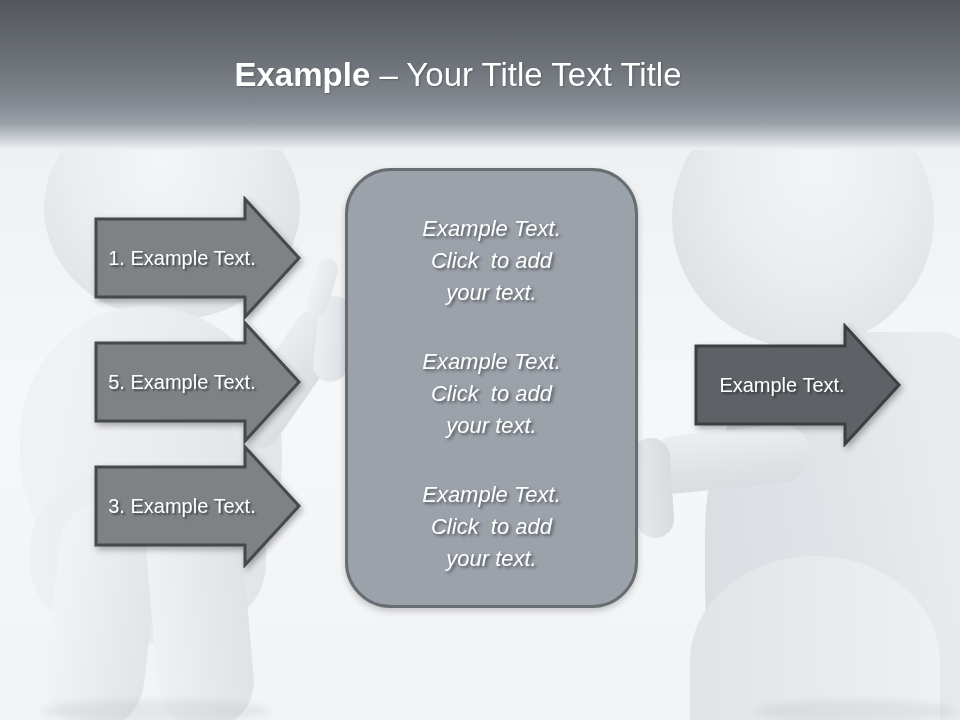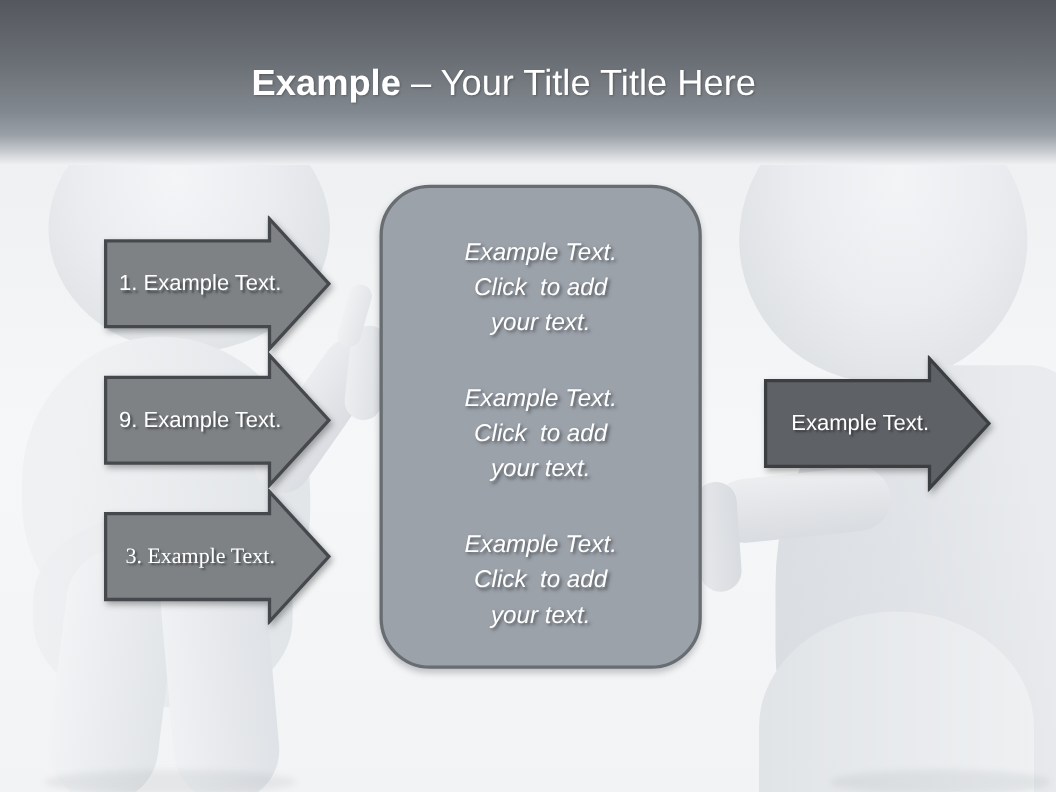--- a/index.html
+++ b/index.html
@@ -70,21 +70,21 @@
   .arrow-shape-left{fill:#7e8285;stroke:#45484c;stroke-width:3;}
   .arrow-shape-right{fill:#5e6165;stroke:#3c3f42;stroke-width:3;}
   .arrow-label{
     position:absolute;left:0;top:23px;width:176px;height:78px;
     display:flex;align-items:center;justify-content:center;
     font-size:20px;color:#ffffff;text-shadow:2px 2px 2px rgba(30,33,36,0.6);
     white-space:nowrap;
   }
   .arrow1{left:94px;top:196px;}
   .arrow2{left:94px;top:320px;}
-  .arrow3{left:94px;top:444px;font-family:Liberation Serif, serif;}
+  .arrow3{left:94px;top:444px;}
   .arrow-right{left:694px;top:323px;}
 </style>
 </head>
 <body>
 
 <div class="slide">
 
   <div>
     <div class="fig lf-head"></div>
     <div class="fig lf-torso"></div>
@@ -122,34 +122,34 @@
     <svg width="208" height="124" viewBox="0 0 208 124">
       <polygon class="arrow-shape-left" points="2,23 151,23 151,3 205,62 151,121 151,101 2,101"></polygon>
     </svg>
     <span class="arrow-label">1. Example Text.</span>
   </div>
 
   <div class="arrow arrow2">
     <svg width="208" height="124" viewBox="0 0 208 124">
       <polygon class="arrow-shape-left" points="2,23 151,23 151,3 205,62 151,121 151,101 2,101"></polygon>
     </svg>
-    <span class="arrow-label">9. Example Text.</span>
+    <span class="arrow-label">5. Example Text.</span>
   </div>
 
   <div class="arrow arrow3">
     <svg width="208" height="124" viewBox="0 0 208 124">
       <polygon class="arrow-shape-left" points="2,23 151,23 151,3 205,62 151,121 151,101 2,101"></polygon>
     </svg>
     <span class="arrow-label">3. Example Text.</span>
   </div>
 
   <div class="arrow arrow-right">
     <svg width="208" height="124" viewBox="0 0 208 124">
       <polygon class="arrow-shape-right" points="2,23 151,23 151,3 205,62 151,121 151,101 2,101"></polygon>
     </svg>
     <span class="arrow-label">Example Text.</span>
   </div>
 
   <div class="header">
-    <h1 class="title"><span class="t-bold">Example</span> <span class="t-rest">– Your Title Title Here</span></h1>
+    <h1 class="title"><span class="t-bold">Example</span> <span class="t-rest">– Your Title Text Title</span></h1>
   </div>
 
 </div>
 
 </body></html>

